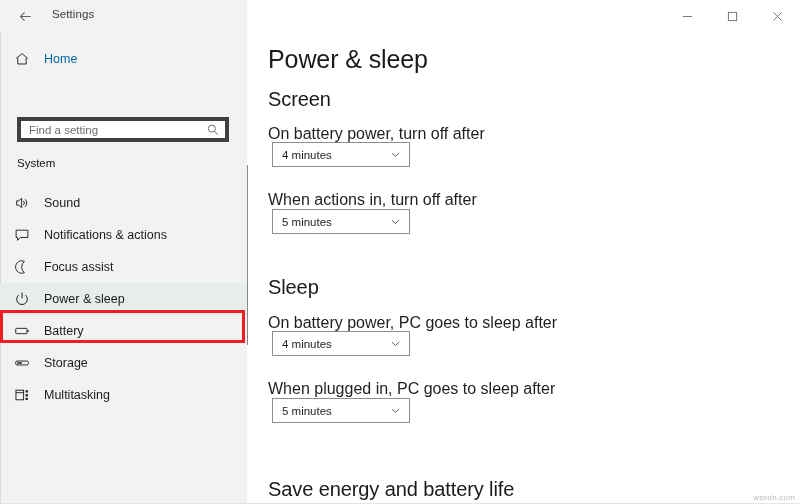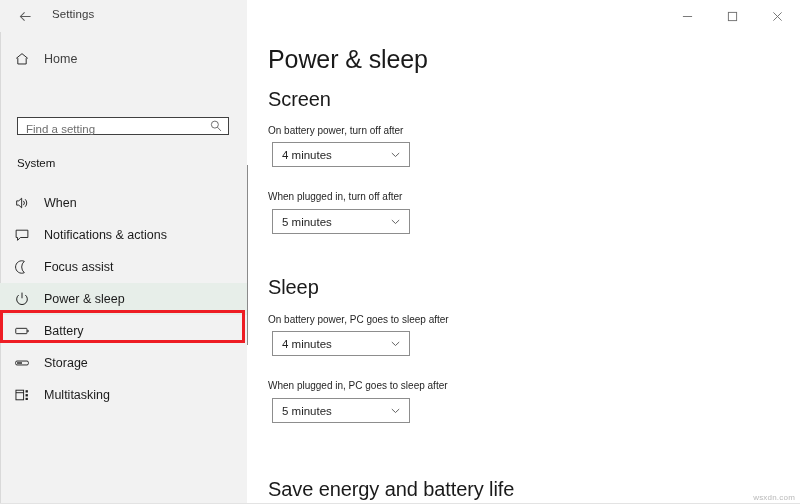--- a/index.html
+++ b/index.html
@@ -97,32 +97,33 @@
   }
   .home-row .ic {
     width: 44px;
     display: flex;
     align-items: center;
     justify-content: center;
     color: #1f1f1f;
   }
   .home-row .lbl {
     font-size: 12.5px;
-    color: #404040;
+    color: #0369a1;
   }
   .searchbox {
     position: absolute;
     left: 17px;
     top: 85px;
     width: 212px;
-    height: 18px;
-    background: #ffffff;
-    border: 1px solid #404040;
+    height: 25px;
+    background: #ffffff;
+    border: 4px solid #404040;
     box-sizing: border-box;
     display: flex;
+    align-items: center;
     cursor: text;
   }
   .searchbox input {
     border: 0;
     outline: 0;
     background: transparent;
     font-family: "Liberation Sans", sans-serif;
     font-size: 11.5px;
     color: #5d5d5d;
     padding: 0 0 0 8px;
@@ -219,21 +220,21 @@
   .section-head {
     position: absolute;
     left: 20px;
     font-size: 20px;
     color: #1a1a1a;
     letter-spacing: -0.1px;
   }
   .field-label {
     position: absolute;
     left: 20px;
-    font-size: 10px;
+    font-size: 16px;
     color: #1f1f1f;
     text-align: right;
   }
   .dropdown {
     position: absolute;
     left: 24px;
     width: 138px;
     height: 25px;
     border: 1px solid #8d8d8d;
     background: #ffffff;
@@ -337,21 +338,21 @@
 
 
       <div class="navitem">
         <span class="ic">
           <svg width="16" height="16" viewBox="0 0 18 18">
             <path d="M3 6.6 H5.4 L8.6 3.6 V14.4 L5.4 11.4 H3 Z" fill="none" stroke="currentColor" stroke-width="1.05" stroke-linejoin="round"></path>
             <path d="M10.6 6.6 A3.4 3.4 0 0 1 10.6 11.4" fill="none" stroke="currentColor" stroke-width="1.05"></path>
             <path d="M12.6 4.8 A6 6 0 0 1 12.6 13.2" fill="none" stroke="currentColor" stroke-width="1.05"></path>
           </svg>
         </span>
-        <span class="lbl">When</span>
+        <span class="lbl">Sound</span>
       </div>
 
       <div class="navitem">
         <span class="ic">
           <svg width="16" height="16" viewBox="0 0 18 18">
             <path d="M2.4 3.6 H15.6 V11.8 H7.2 L4 15 V11.8 H2.4 Z" fill="none" stroke="currentColor" stroke-width="1.05" stroke-linejoin="round"></path>
           </svg>
         </span>
         <span class="lbl">Notifications &amp; actions</span>
       </div>
@@ -424,21 +425,21 @@
     <div class="field-label" style="top:93px">On battery power, turn off after</div>
     <div class="dropdown" style="top:110px">
       <span class="val">4 minutes</span>
       <span class="chev">
         <svg width="11" height="11" viewBox="0 0 12 12">
           <path d="M2 4.4 L6 8.2 L10 4.4" fill="none" stroke="currentColor" stroke-width="1"></path>
         </svg>
       </span>
     </div>
 
-    <div class="field-label" style="top:159px">When plugged in, turn off after</div>
+    <div class="field-label" style="top:159px">When actions in, turn off after</div>
     <div class="dropdown" style="top:177px">
       <span class="val">5 minutes</span>
       <span class="chev">
         <svg width="11" height="11" viewBox="0 0 12 12">
           <path d="M2 4.4 L6 8.2 L10 4.4" fill="none" stroke="currentColor" stroke-width="1"></path>
         </svg>
       </span>
     </div>
 
     <div class="section-head" style="top:244px">Sleep</div>

